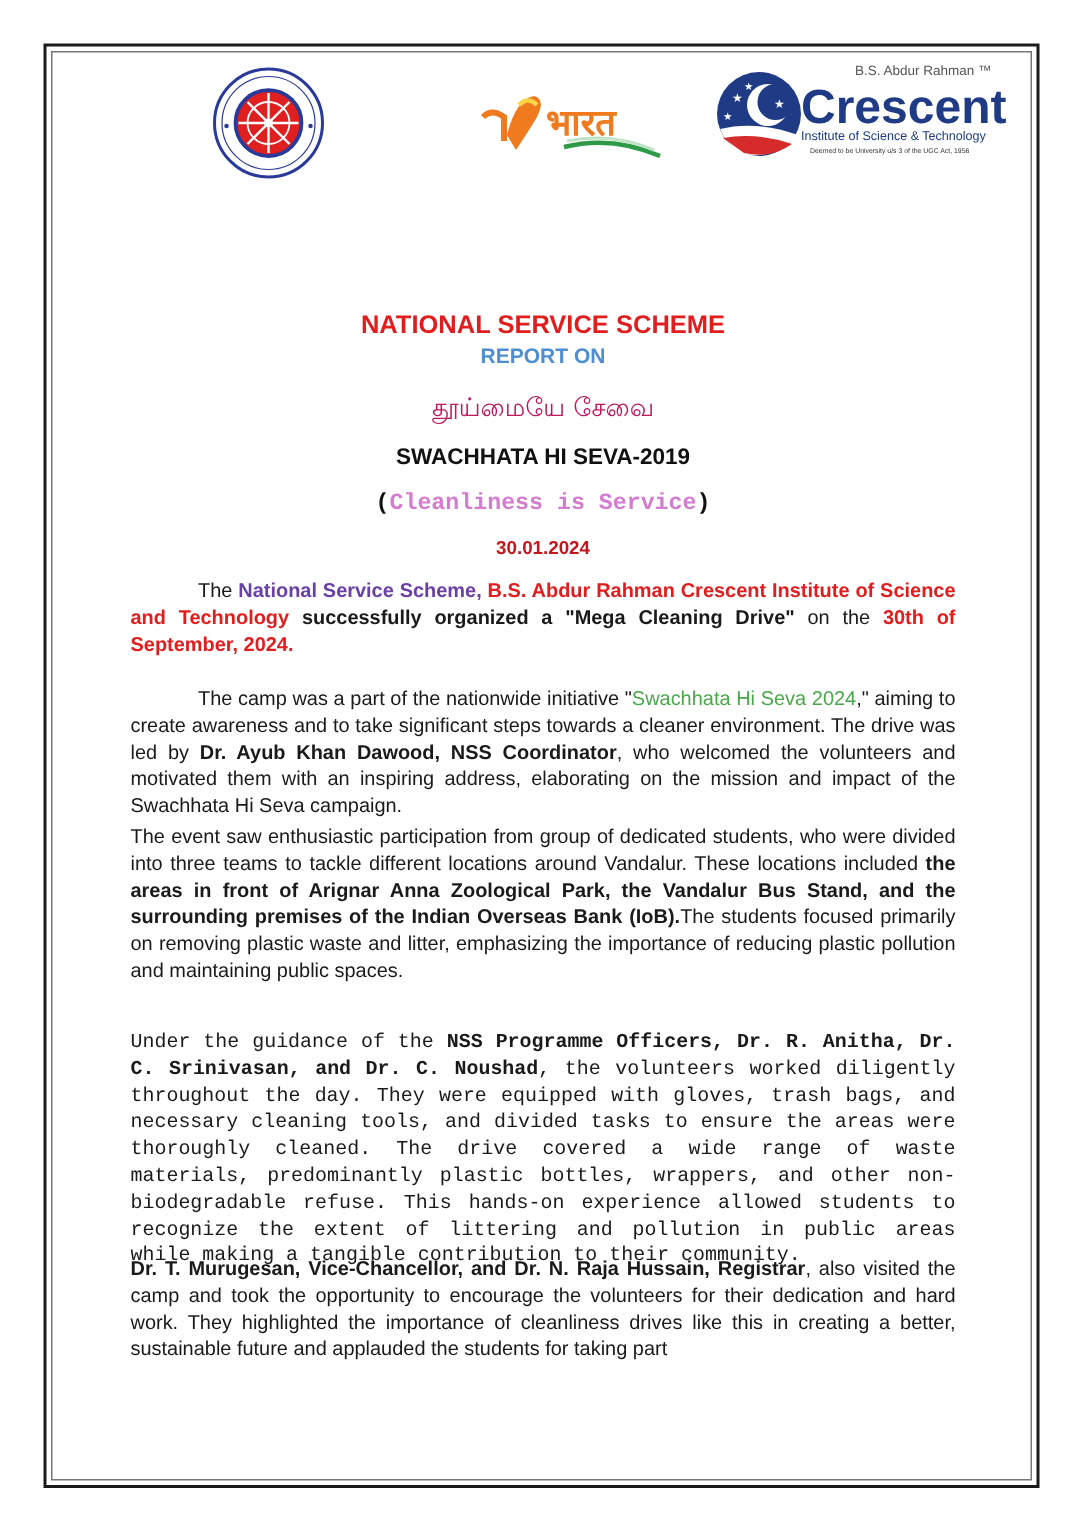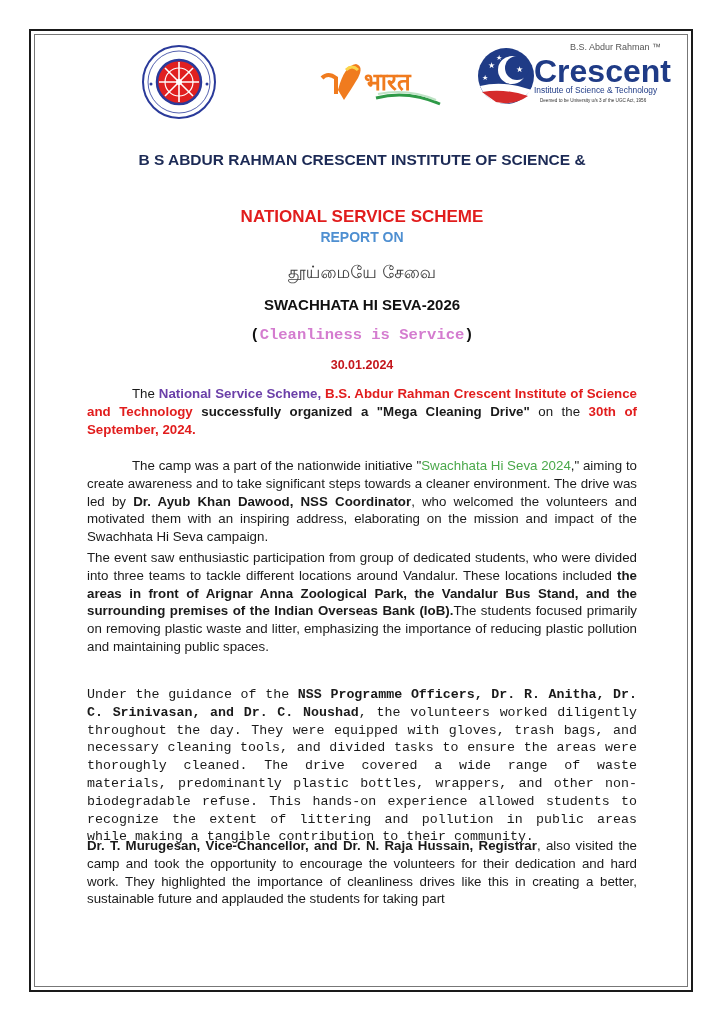--- a/index.html
+++ b/index.html
@@ -11,21 +11,21 @@
                  border: 1px solid #777; }
   .logo { position: absolute; }
   .logo-nss { left: 141px; top: 44px; width: 76px; height: 76px; }
   .logo-bharat { left: 318px; top: 60px; width: 126px; height: 46px; }
   .logo-crescent { left: 474px; top: 40px; width: 212px; height: 70px; }
 
   .center { position: absolute; left: 60px; width: 604px; text-align: center; }
   .inst-title { top: 150px; font-weight: bold; font-size: 15.5px; color: #1c2a55; line-height: 19px; }
   .nss-title { top: 207px; font-weight: bold; font-size: 17px; color: #e11d1d; }
   .report-on { top: 229px; font-weight: bold; font-size: 14px; color: #4e8fd1; }
-  .tamil { top: 262px; font-size: 17px; color: #404040; font-family: "DejaVu Sans", sans-serif; }
+  .tamil { top: 262px; font-size: 17px; color: #be185d; font-family: "DejaVu Sans", sans-serif; }
   .swach { top: 296px; font-weight: bold; font-size: 15px; color: #111; }
   .clean { top: 326px; font-weight: bold; font-size: 15.5px; color: #111; font-family: Liberation Mono, monospace; }
   .clean .pink { color: #d47ccf; }
   .date { top: 358px; font-weight: bold; font-size: 12.5px; color: #c4161c; }
 
   .body-text { position: absolute; left: 87px; width: 550px; font-size: 13.3px; line-height: 17.8px;
                text-align: justify; color: #1a1a1a; }
   .body-text p { margin: 0; }
   .indent { text-indent: 45px; }
   .b { font-weight: bold; }
@@ -86,26 +86,25 @@
     <text x="22" y="20" font-size="7" fill="#fff">★</text>
     <text x="42" y="32" font-size="8" fill="#fff">★</text>
     <text x="96" y="10" font-family="Liberation Sans, sans-serif" font-size="9" fill="#555">B.S. Abdur Rahman ™</text>
     <text x="60" y="42" font-family="Liberation Sans, sans-serif" font-size="32" font-weight="bold" fill="#1f3b86">Crescent</text>
     <text x="60" y="53" font-family="Liberation Sans, sans-serif" font-size="8.4" fill="#1f3b86">Institute of Science &amp; Technology</text>
     <text x="66" y="62" font-family="Liberation Sans, sans-serif" font-size="4.6" fill="#333">Deemed to be University u/s 3 of the UGC Act, 1956</text>
   </svg>
 </div>
 
 <div class="center inst-title">
-  <div>B S ABDUR RAHMAN CRESCENT INSTITUTE OF SCIENCE &amp;</div>
 </div>
 <div class="center nss-title">NATIONAL SERVICE SCHEME</div>
 <div class="center report-on">REPORT ON</div>
 <div class="center tamil">தூய்மையே சேவை</div>
-<div class="center swach">SWACHHATA HI SEVA-2026</div>
+<div class="center swach">SWACHHATA HI SEVA-2019</div>
 <div class="center clean"><span>(</span><span class="pink">Cleanliness is Service</span><span>)</span></div>
 <div class="center date">30.01.2024</div>
 
 <div class="body-text p1">
   <p class="indent"><span>The </span><span class="purple">National Service Scheme,</span><span class="red"> B.S. Abdur Rahman Crescent Institute of Science and Technology</span><span class="b"> successfully organized a "Mega Cleaning Drive"</span><span> on the </span><span class="red">30th of September, 2024.</span></p>
 </div>
 
 <div class="body-text p2">
   <p class="indent"><span>The camp was a part of the nationwide initiative "</span><span class="green">Swachhata Hi Seva 2024</span><span>," aiming to create awareness and to take significant steps towards a cleaner environment. The drive was led by </span><span class="b">Dr. Ayub Khan Dawood, NSS Coordinator</span><span>, who welcomed the volunteers and motivated them with an inspiring address, elaborating on the mission and impact of the Swachhata Hi Seva campaign.</span></p>
 </div>

